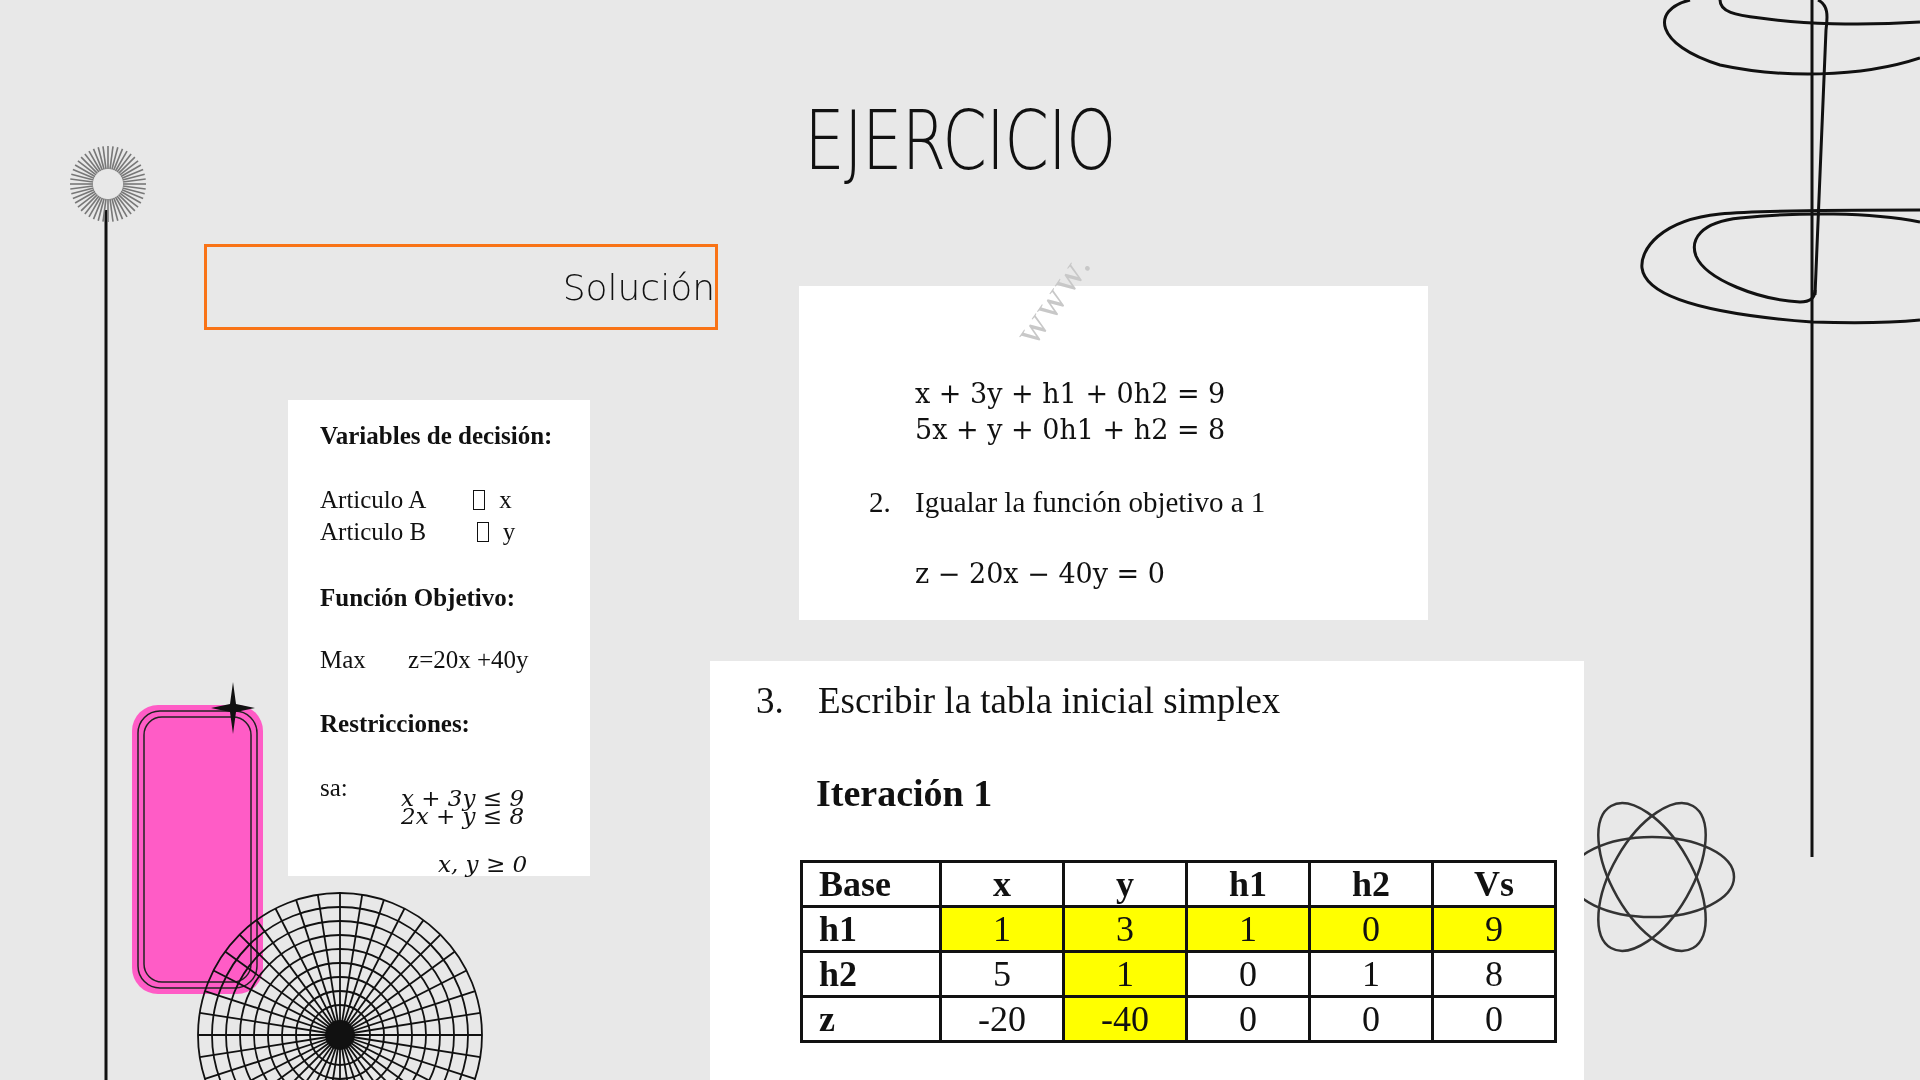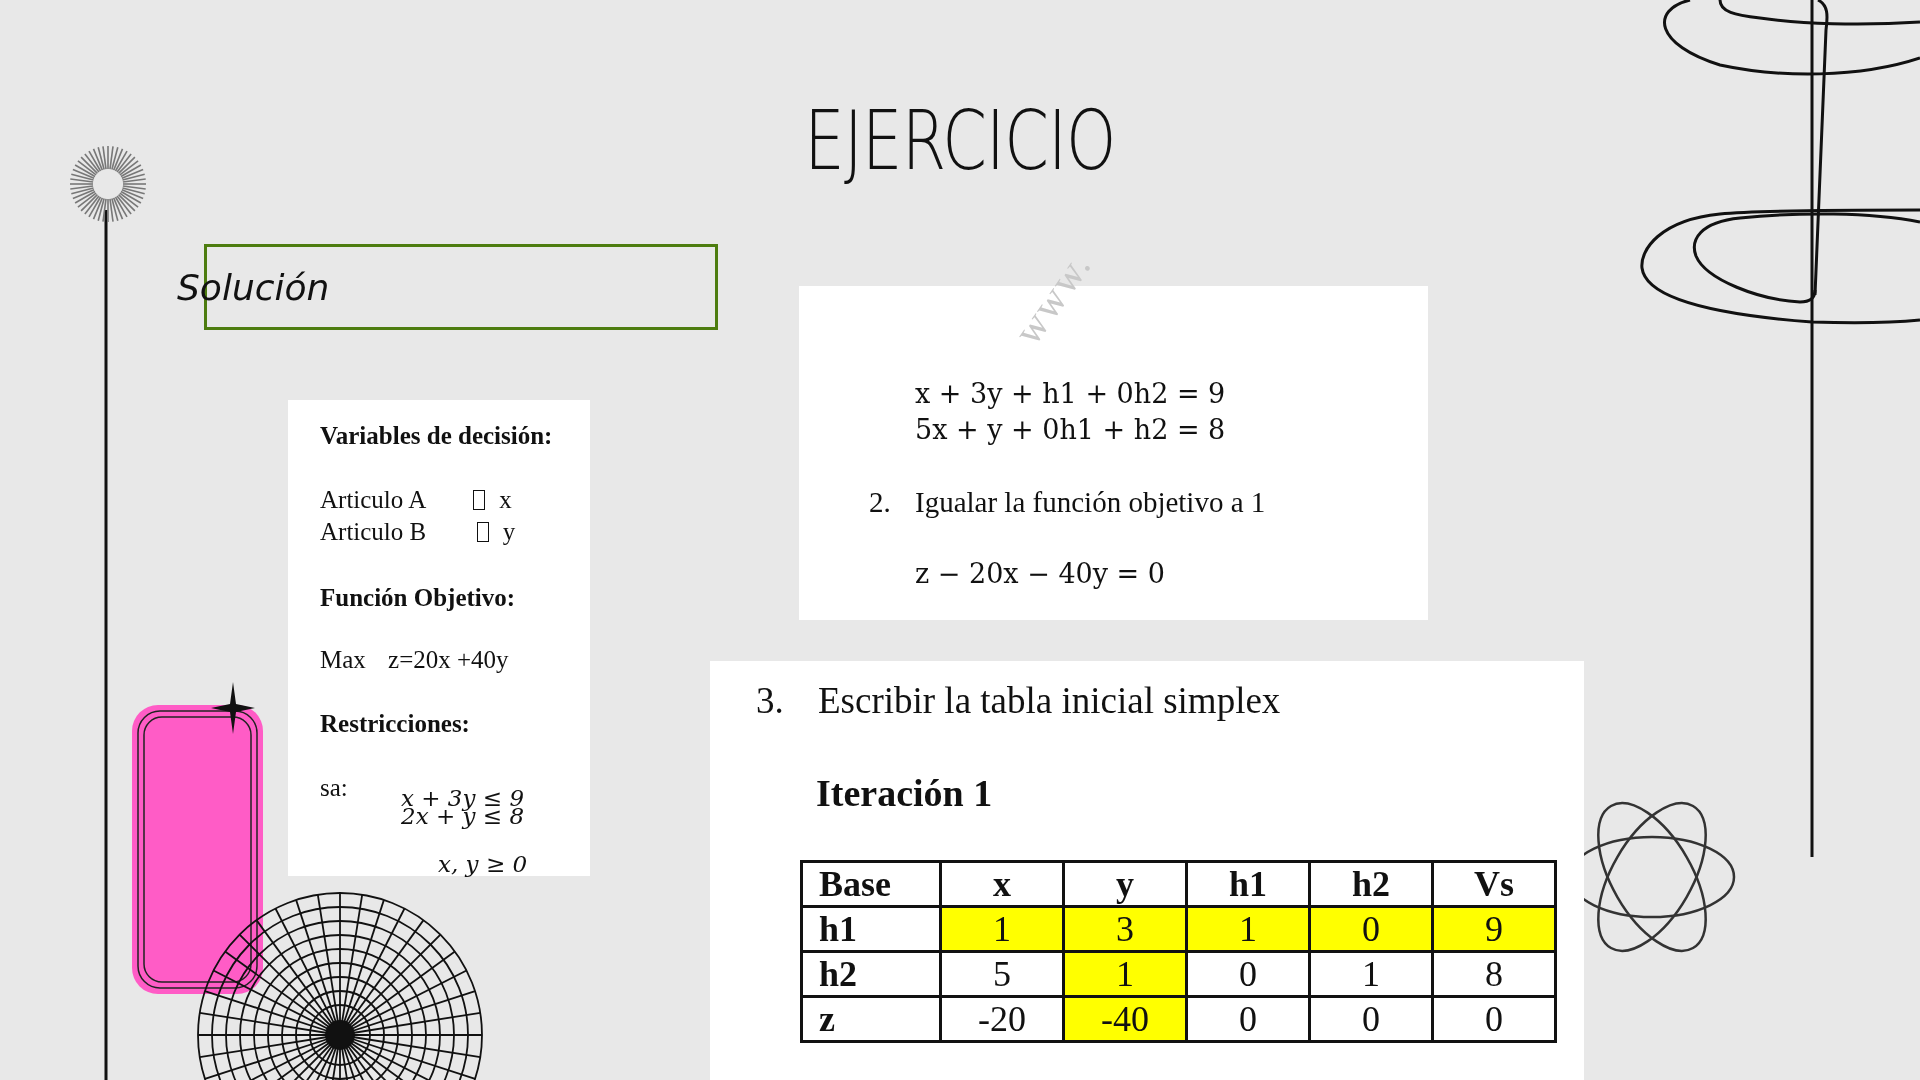--- a/index.html
+++ b/index.html
@@ -13,22 +13,22 @@
   svg.deco { position:absolute; left:0; top:0; width:1920px; height:1080px; pointer-events:none; }
 
   .title {
     left:700px; top:100px; width:520px; text-align:center;
     font-family:"DejaVu Sans", sans-serif; font-weight:200;
     font-size:82px; letter-spacing:-1px; line-height:1;
     color:#111; transform:scaleX(0.78); transform-origin:center;
   }
   .sol-box {
     left:204px; top:244px; width:508px; height:80px;
-    border:3px solid #4d7c0f; box-sizing:content-box;
-    display:flex; align-items:center; justify-content:flex-start;font-style:italic;
+    border:3px solid #f97316; box-sizing:content-box;
+    display:flex; align-items:center; justify-content:flex-end;
   }
   .sol-box span {
     font-family:"DejaVu Sans", sans-serif; font-weight:300;
     font-size:36px; color:#111; margin-left:-30px;
   }
 
   .card { background:#fff; }
 
   
   .left-card { left:288px; top:400px; width:302px; height:476px; }
@@ -221,21 +221,21 @@
     <span style="margin-left:8px">x</span>
   </div>
   <div class="t" style="top:118px">
     <span>Articulo B</span>
     <span style="display:inline-block;width:44px"></span><span class="boxglyph"></span>
     <span style="margin-left:8px">y</span>
   </div>
   <div class="h" style="top:184px">Función Objetivo:</div>
   <div class="t" style="top:246px">
     <span>Max</span>
-    <span style="margin-left:16px">z=20x +40y</span>
+    <span style="margin-left:36px">z=20x +40y</span>
   </div>
   <div class="h" style="top:310px">Restricciones:</div>
   <div class="t" style="top:374px">sa:</div>
   <div class="m" style="left:113px;top:374px">x + 3y ≤ 9</div>
   <div class="m" style="left:113px;top:392px">2x + y ≤ 8</div>
   <div class="m" style="left:150px;top:440px">x, y ≥ 0</div>
 </div>
 
 <div class="abs card card1">
   <div class="watermark">www.</div>

